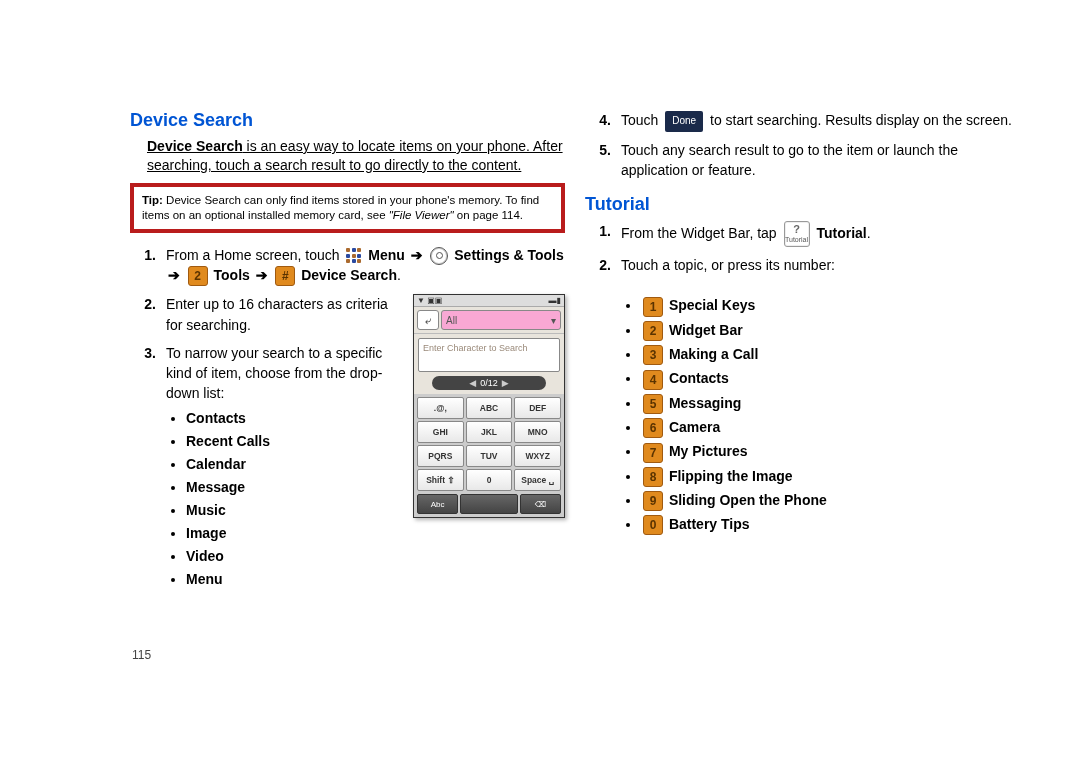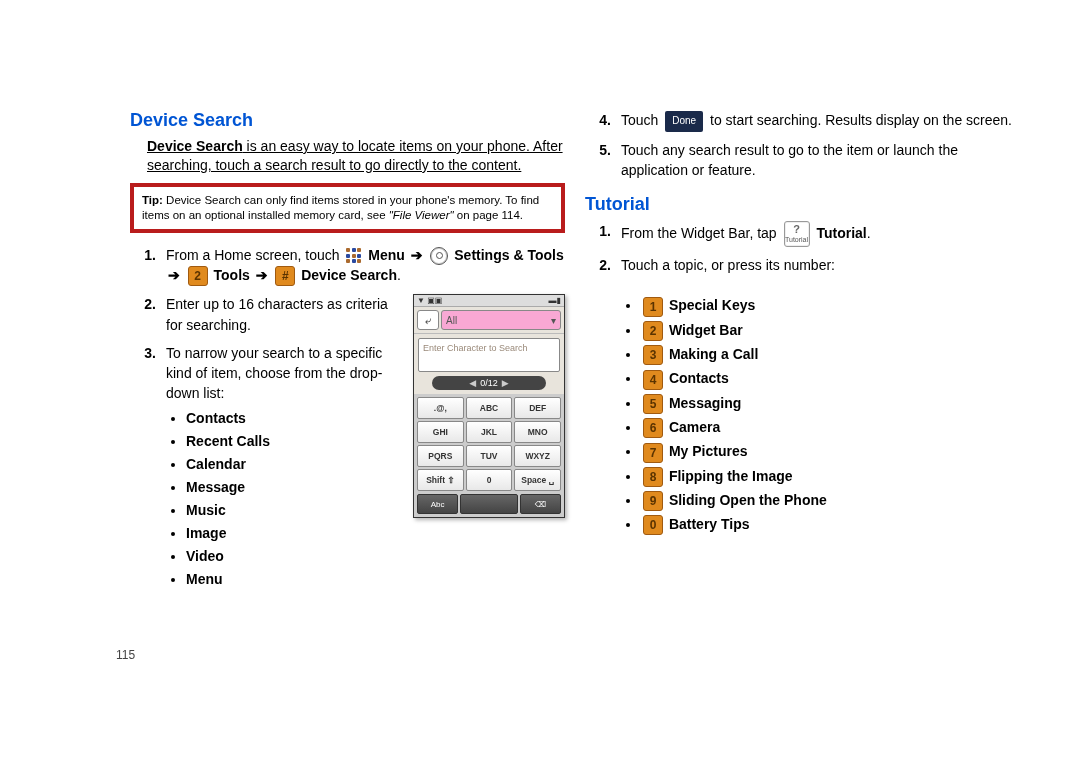--- a/index.html
+++ b/index.html
@@ -134,21 +134,21 @@
   .ph-all{flex:1;height:18px;background:#f9a8d4;border:1px solid #888;border-radius:3px;padding:0 4px;font-size:10px;display:flex;align-items:center;color:#555;}
   .ph-input{margin:4px;padding:4px;min-height:24px;background:#fff;border:1px solid #888;border-radius:2px;color:#9a8a7a;font-size:9px;}
   .ph-count{display:flex;justify-content:center;align-items:center;gap:4px;padding:2px;background:#444;color:#fff;font-size:9px;margin:0 18px 4px;border-radius:9px;}
   .ph-count .arr{color:#ccc;}
   .ph-keys{display:grid;grid-template-columns:repeat(3,1fr);gap:2px;padding:3px;background:#ccc;}
   .ph-key{background:linear-gradient(#fff,#e8e8e8);border:1px solid #888;border-radius:2px;height:20px;display:flex;align-items:center;justify-content:center;font-size:8.5px;font-weight:bold;color:#333;}
   .ph-bot{display:grid;grid-template-columns:1fr 1.4fr 1fr;gap:2px;padding:0 3px 3px;background:#ccc;}
   .ph-bkey{background:linear-gradient(#666,#444);border:1px solid #333;border-radius:2px;height:18px;display:flex;align-items:center;justify-content:center;font-size:8px;color:#fff;}
   .page-num {
     position:absolute;
-    left:116px;
+    left:132px;
     top:648px;
     font-size:12px;
     color:#444;
   }
 </style>
 </head>
 <body>
 
 <div class="page">
 

